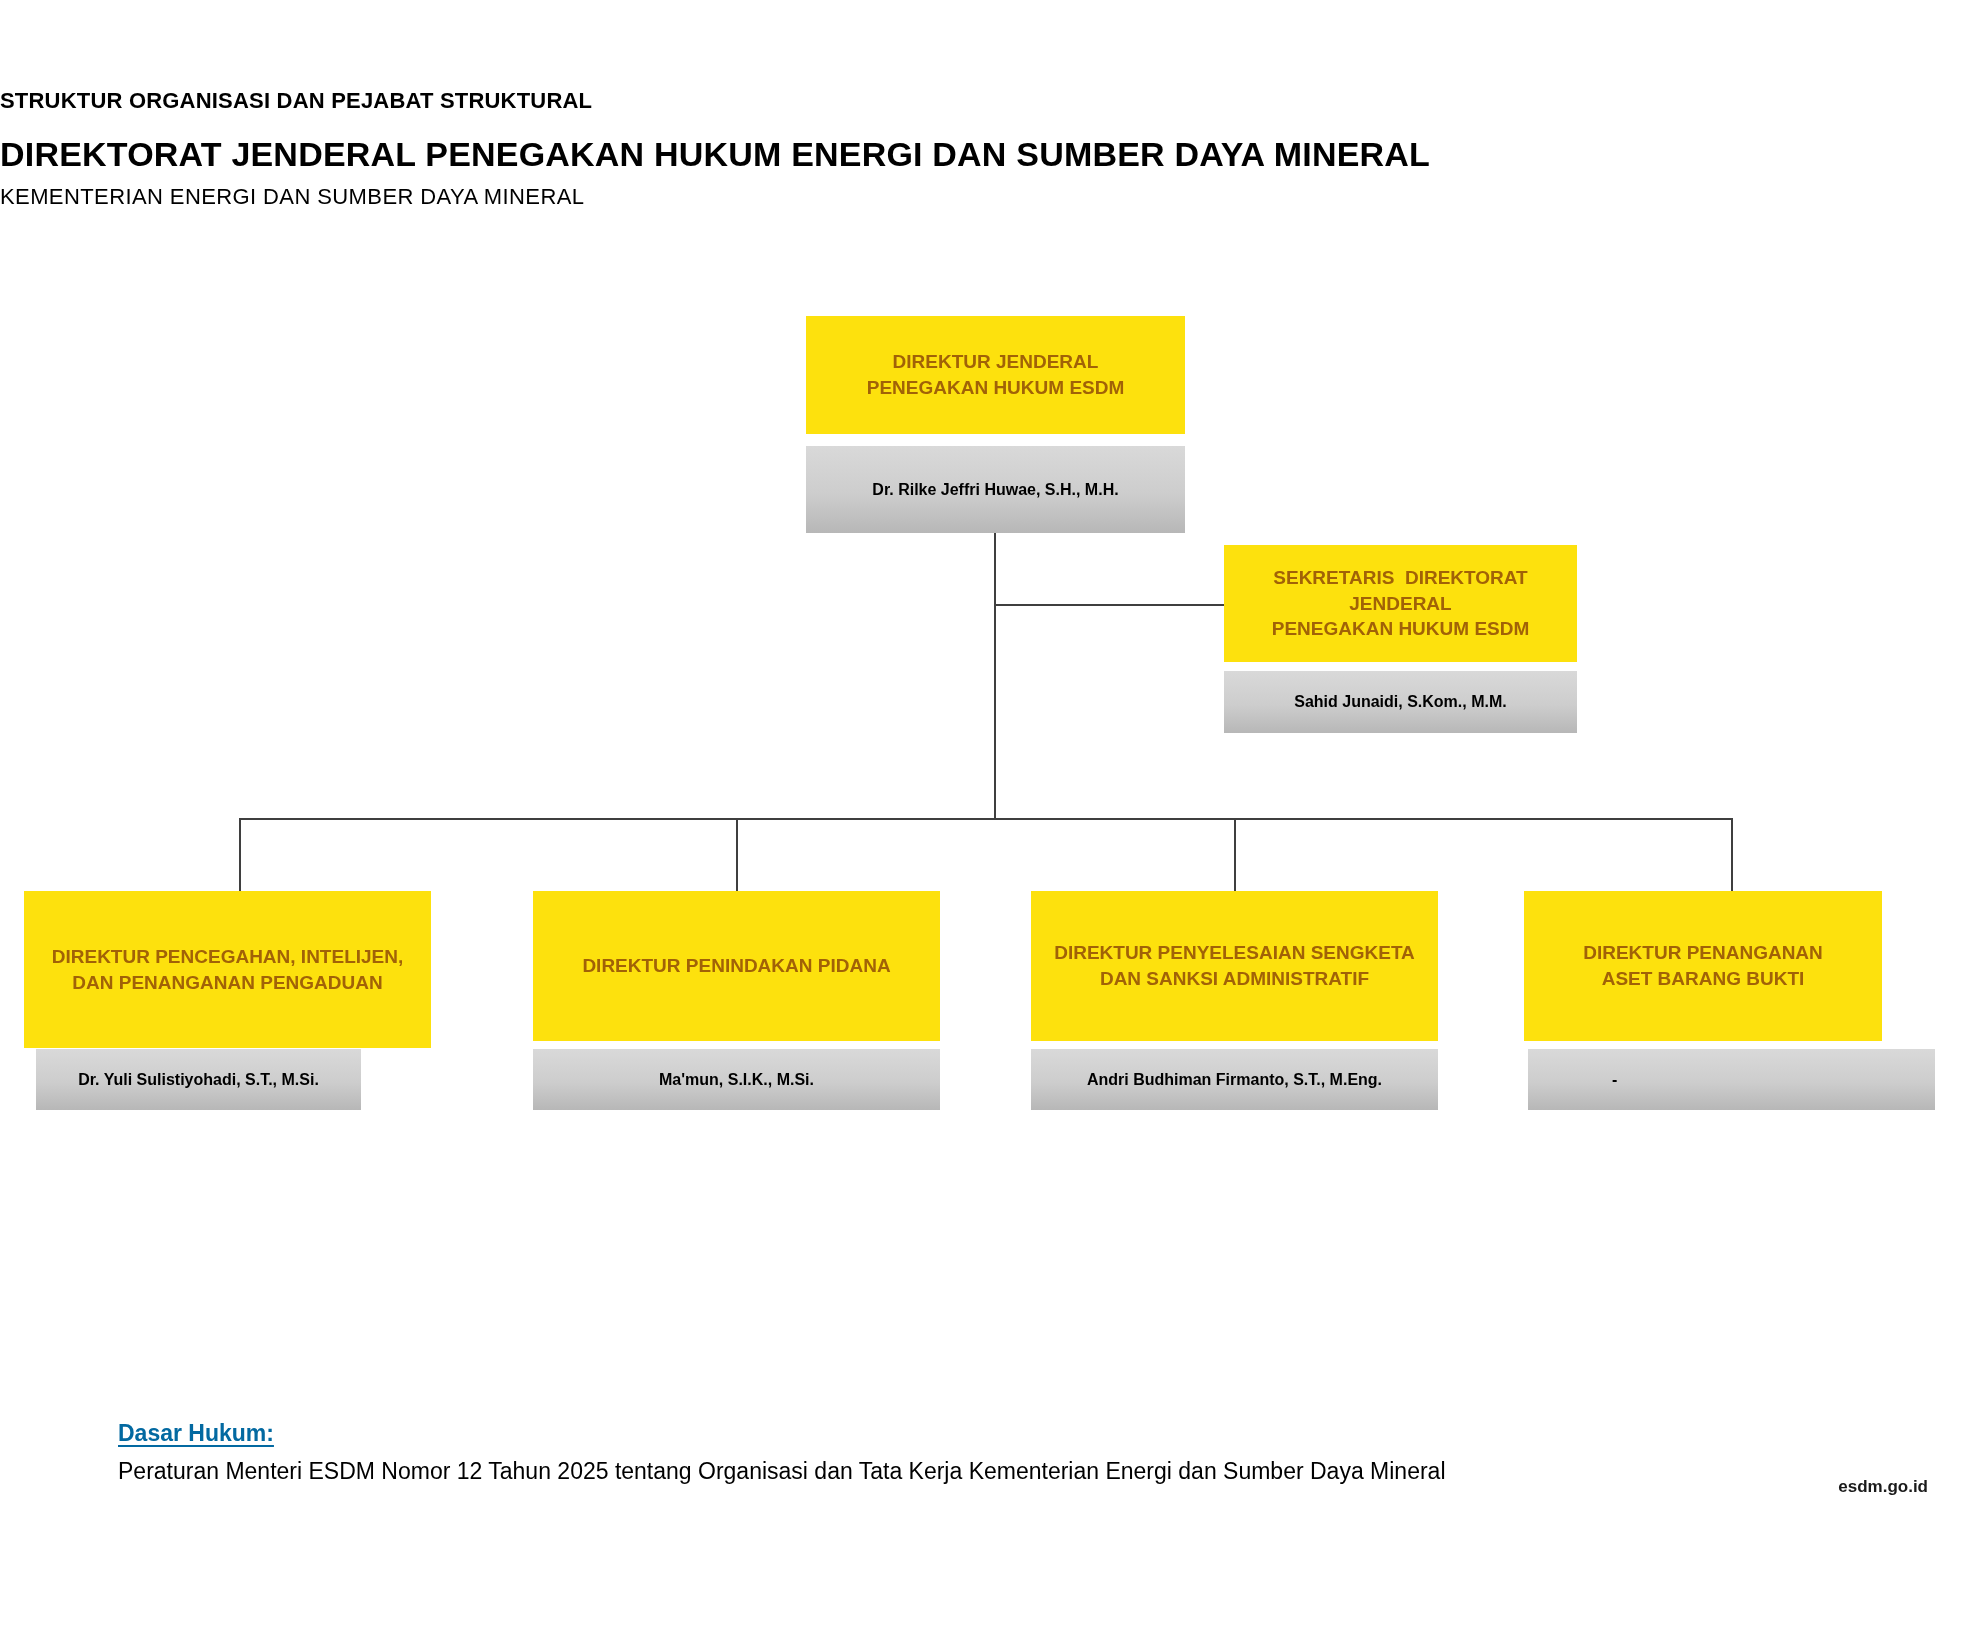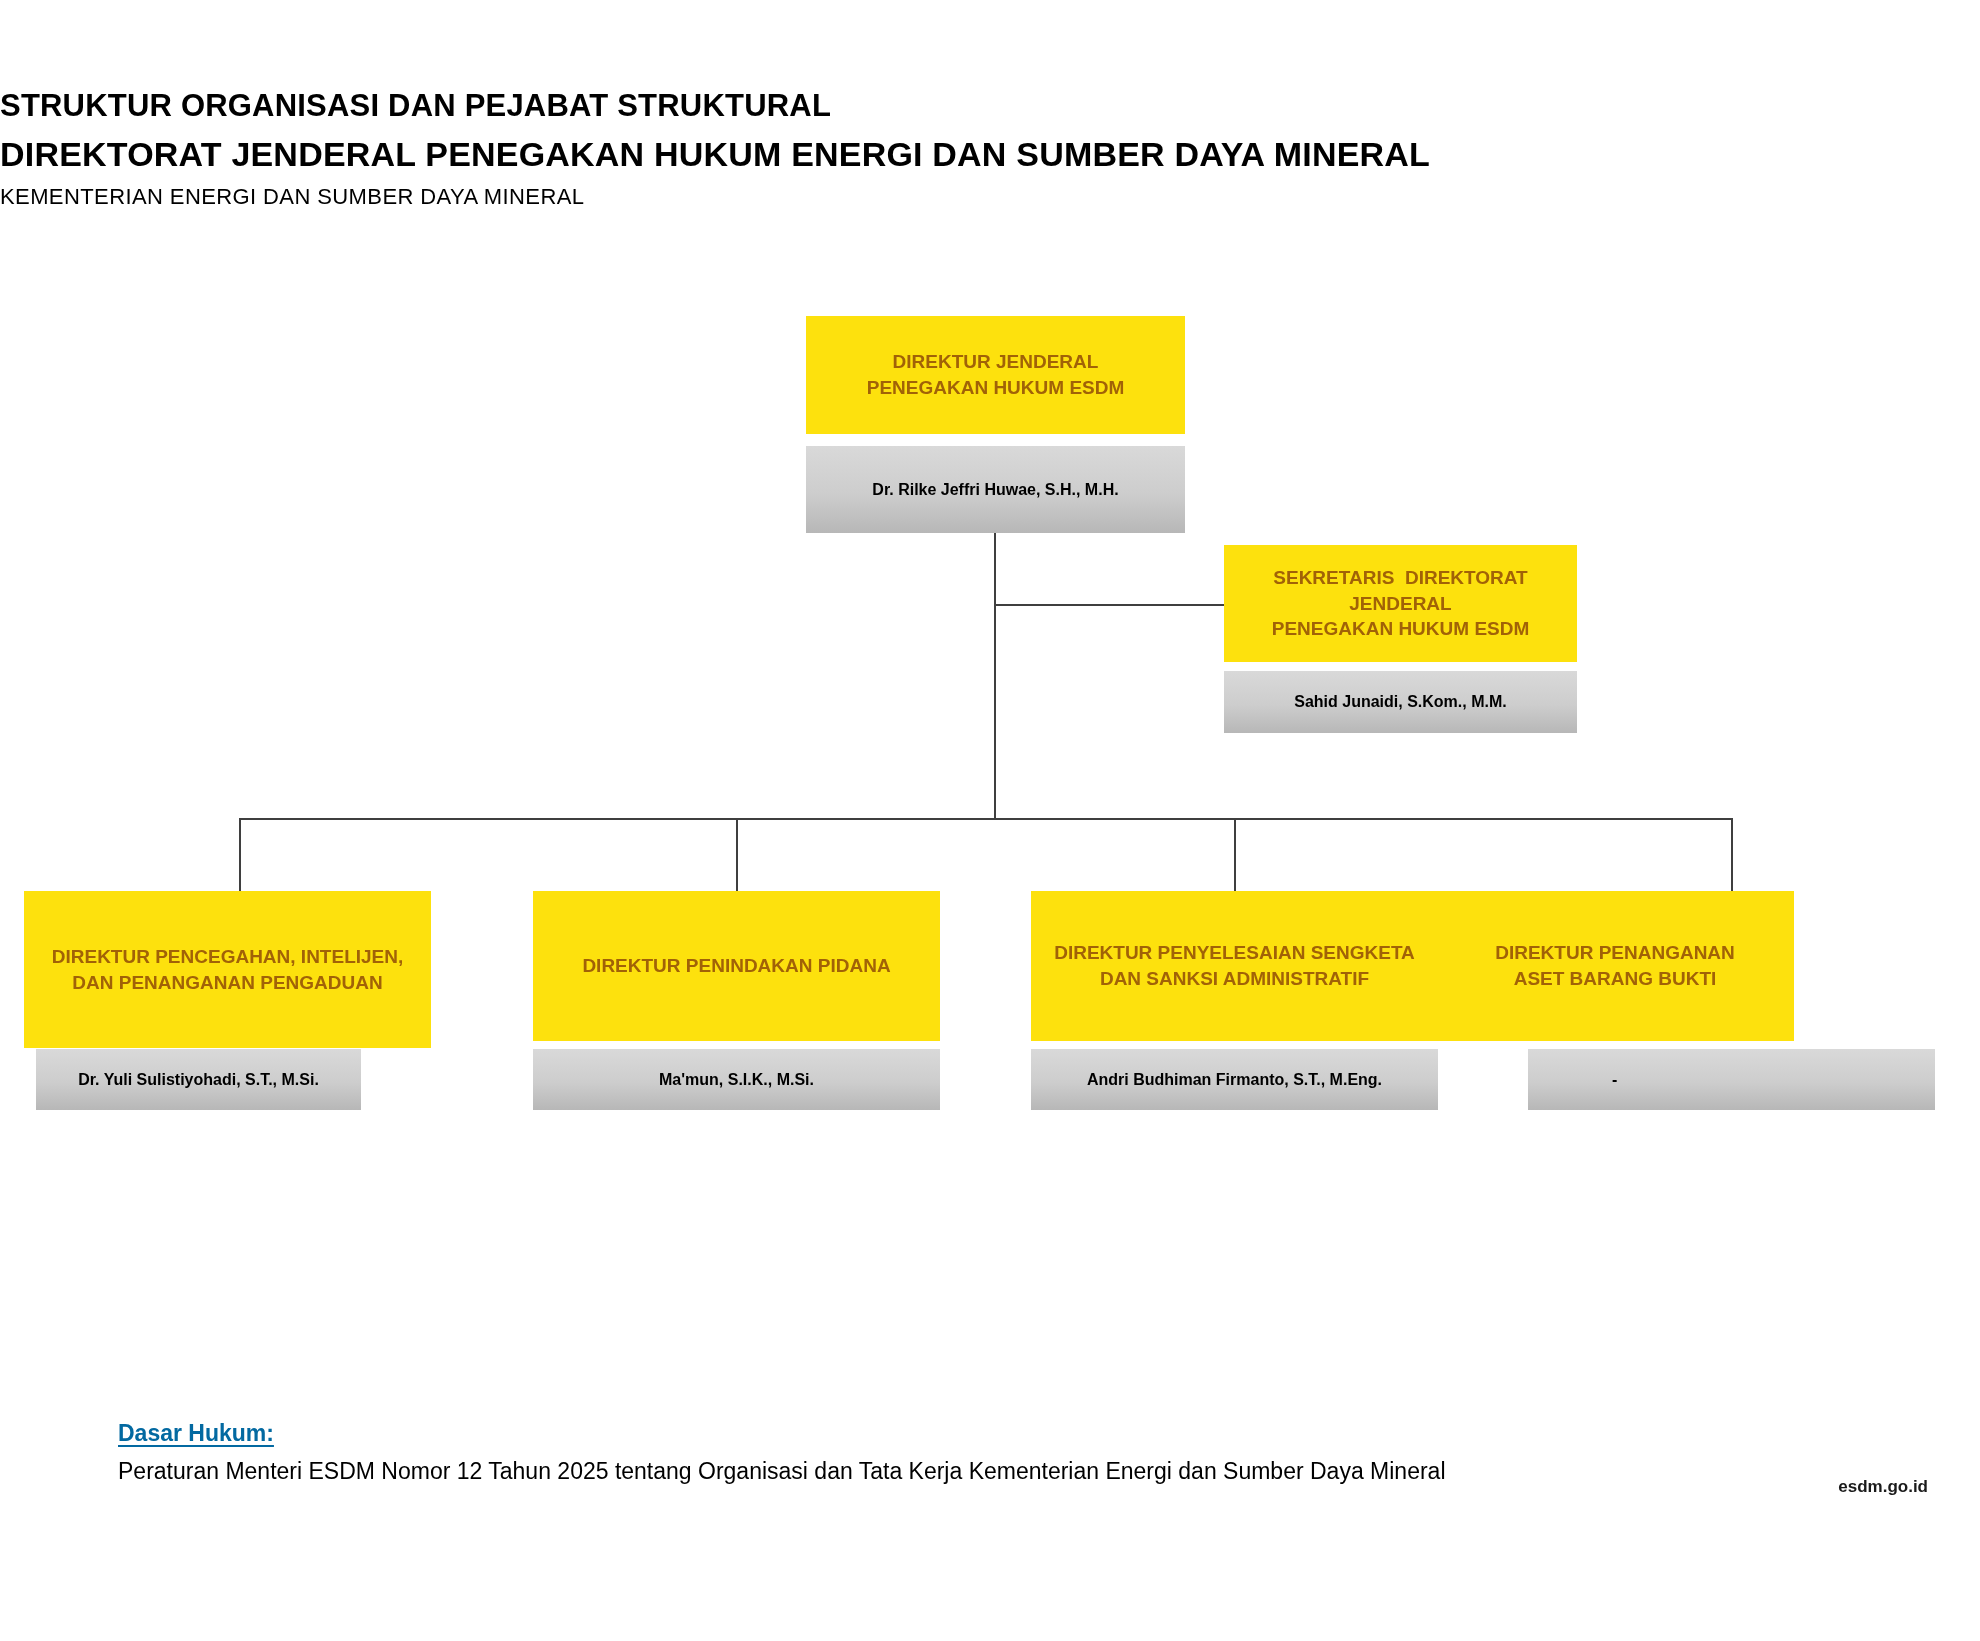--- a/index.html
+++ b/index.html
@@ -3,21 +3,21 @@
 <meta charset="utf-8">
 <style>
   html,body{margin:0;padding:0;background:#ffffff;}
   .page{
     position:relative;
     width:1980px;height:1641px;
     background:#ffffff;
     font-family:"Liberation Sans", sans-serif;
     overflow:hidden;
   }
-  .title-1{position:absolute;left:0;width:100%;top:88px;font-size:31px;font-weight:bold;letter-spacing:.2px;}
+  .title-1{position:absolute;left:0;width:100%;top:88px;font-size:22px;font-weight:bold;letter-spacing:.2px;}
   .title-2{position:absolute;left:0;width:100%;top:135px;font-size:34px;font-weight:bold;letter-spacing:.2px;}
   .title-3{position:absolute;left:0;width:100%;top:184px;font-size:22px;font-weight:normal;letter-spacing:.4px;}
   
   .ybox{
     position:absolute;
     background:#FDE10D;
     display:flex;align-items:center;justify-content:center;
     text-align:center;color:#a16207;
     font-weight:bold;font-size:19px;line-height:1.35;
     white-space:pre-wrap;
@@ -34,21 +34,21 @@
   .dg-y   {left:806px;  top:316px; width:379px; height:118px;}
   .dg-g   {left:806px;  top:446px; width:379px; height:87px;}
   .sek-y  {left:1224px; top:545px; width:353px; height:117px;}
   .sek-g  {left:1224px; top:671px; width:353px; height:62px;}
   .d1-y   {left:24px;   top:891px; width:407px; height:157px;}
   .d1-g   {left:36px;   top:1049px;width:325px; height:61px;}
   .d2-y   {left:533px;  top:891px; width:407px; height:150px;}
   .d2-g   {left:533px;  top:1049px;width:407px; height:61px;}
   .d3-y   {left:1031px; top:891px; width:407px; height:150px;}
   .d3-g   {left:1031px; top:1049px;width:407px; height:61px;}
-  .d4-y   {left:1436px; top:891px; width:358px; height:150px;}
+  .d4-y   {left:1524px; top:891px; width:358px; height:150px;}
   .d4-g   {left:1528px; top:1049px;width:407px; height:61px;}
   
   .line{position:absolute;background:#3f3f3f;}
   .trunk      {left:994px; top:533px; width:2px;   height:286px;}
   .sek-link   {left:994px; top:604px; width:230px; height:2px;}
   .main-h     {left:239px; top:818px; width:1494px;height:2px;}
   .drop-1     {left:239px; top:818px; width:2px;   height:74px;}
   .drop-2     {left:736px; top:818px; width:2px;   height:74px;}
   .drop-3     {left:1234px;top:818px; width:2px;   height:74px;}
   .drop-4     {left:1731px;top:818px; width:2px;   height:74px;}

